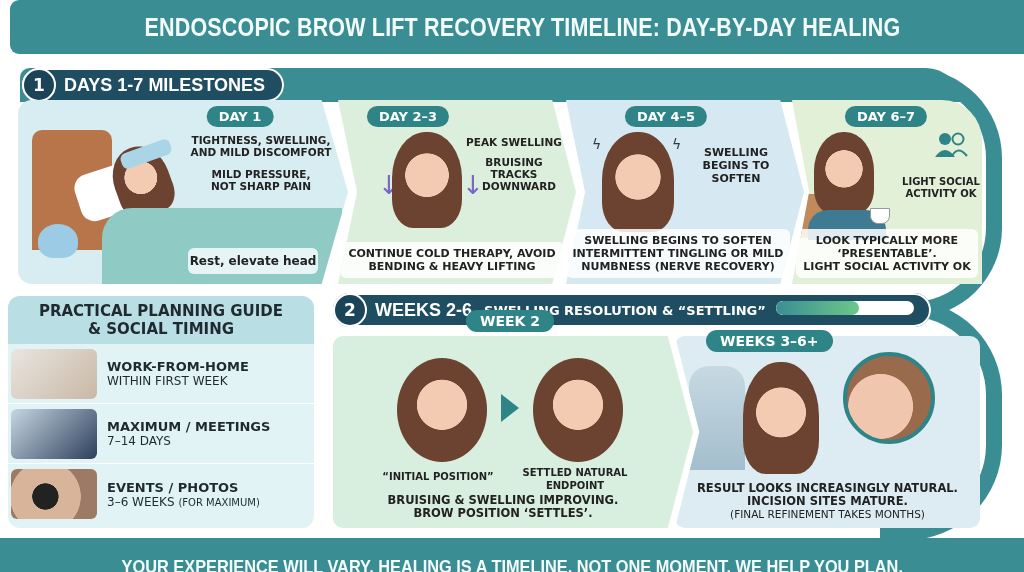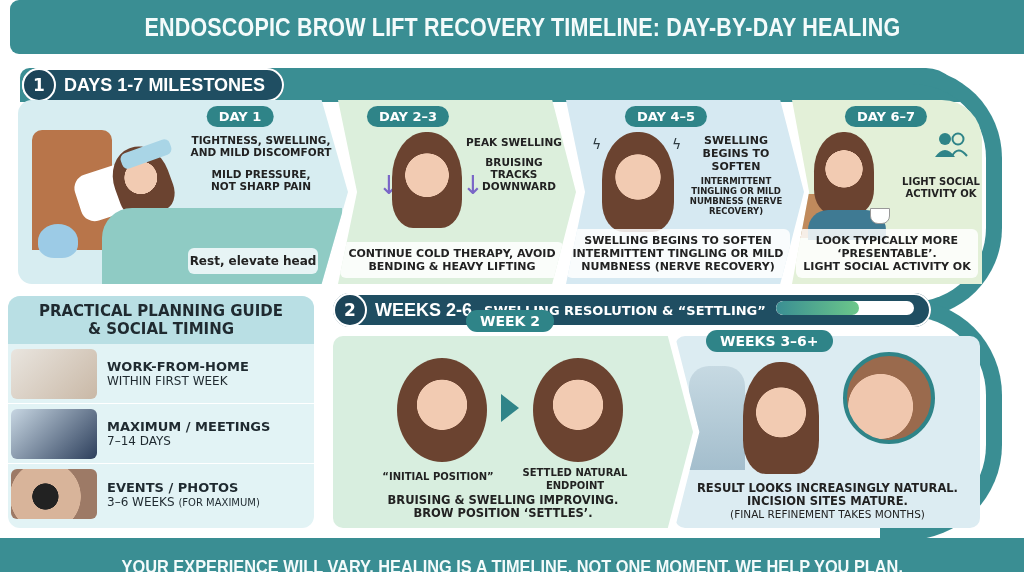--- a/index.html
+++ b/index.html
@@ -101,22 +101,21 @@
   </div>
   <div class="caption" style="left:2px;right:12px;">CONTINUE COLD THERAPY, AVOID BENDING &amp; HEAVY LIFTING</div>
 </div>
 
 <div class="day d3">
   <span class="badge" style="left:100px;">DAY 4–5</span>
   <div class="art" style="left:26px;top:36px;font-size:14px;color:#2d3a40;">ϟ</div>
   <div class="art face" style="left:36px;top:32px;width:72px;height:100px;"></div>
   <div class="art" style="left:106px;top:36px;font-size:14px;color:#2d3a40;">ϟ</div>
   <div class="side" style="left:120px;top:34px;width:100px;">
-    <div style="font-size:11px;line-height:13px;padding:0 12px;">SWELLING BEGINS TO SOFTEN</div>
-    <div style="font-size:8.5px;line-height:10px;margin-top:3px;">INTERMITTENT TINGLING OR MILD NUMBNESS (NERVE RECOVERY)</div>
+    <div style="font-size:11px;line-height:13px;padding:0 12px;margin-top:12px;">SWELLING BEGINS TO SOFTEN</div>
   </div>
   <div class="caption" style="left:0px;right:14px;">SWELLING BEGINS TO SOFTEN INTERMITTENT TINGLING OR MILD NUMBNESS (NERVE RECOVERY)</div>
 </div>
 
 <div class="day d4">
   <span class="badge" style="left:94px;">DAY 6–7</span>
   <div class="art" style="left:2px;top:94px;width:70px;height:44px;background:#c08a5c;border-radius:8px;"></div>
   <div class="art face" style="left:22px;top:32px;width:60px;height:82px;"></div>
   <div class="art" style="left:16px;top:110px;width:78px;height:30px;background:#3f7a93;border-radius:20px 20px 0 0;"></div>
   <div class="art" style="left:78px;top:108px;width:20px;height:16px;background:#ffffff;border-radius:0 0 8px 8px;border:1px solid #999;"></div>

